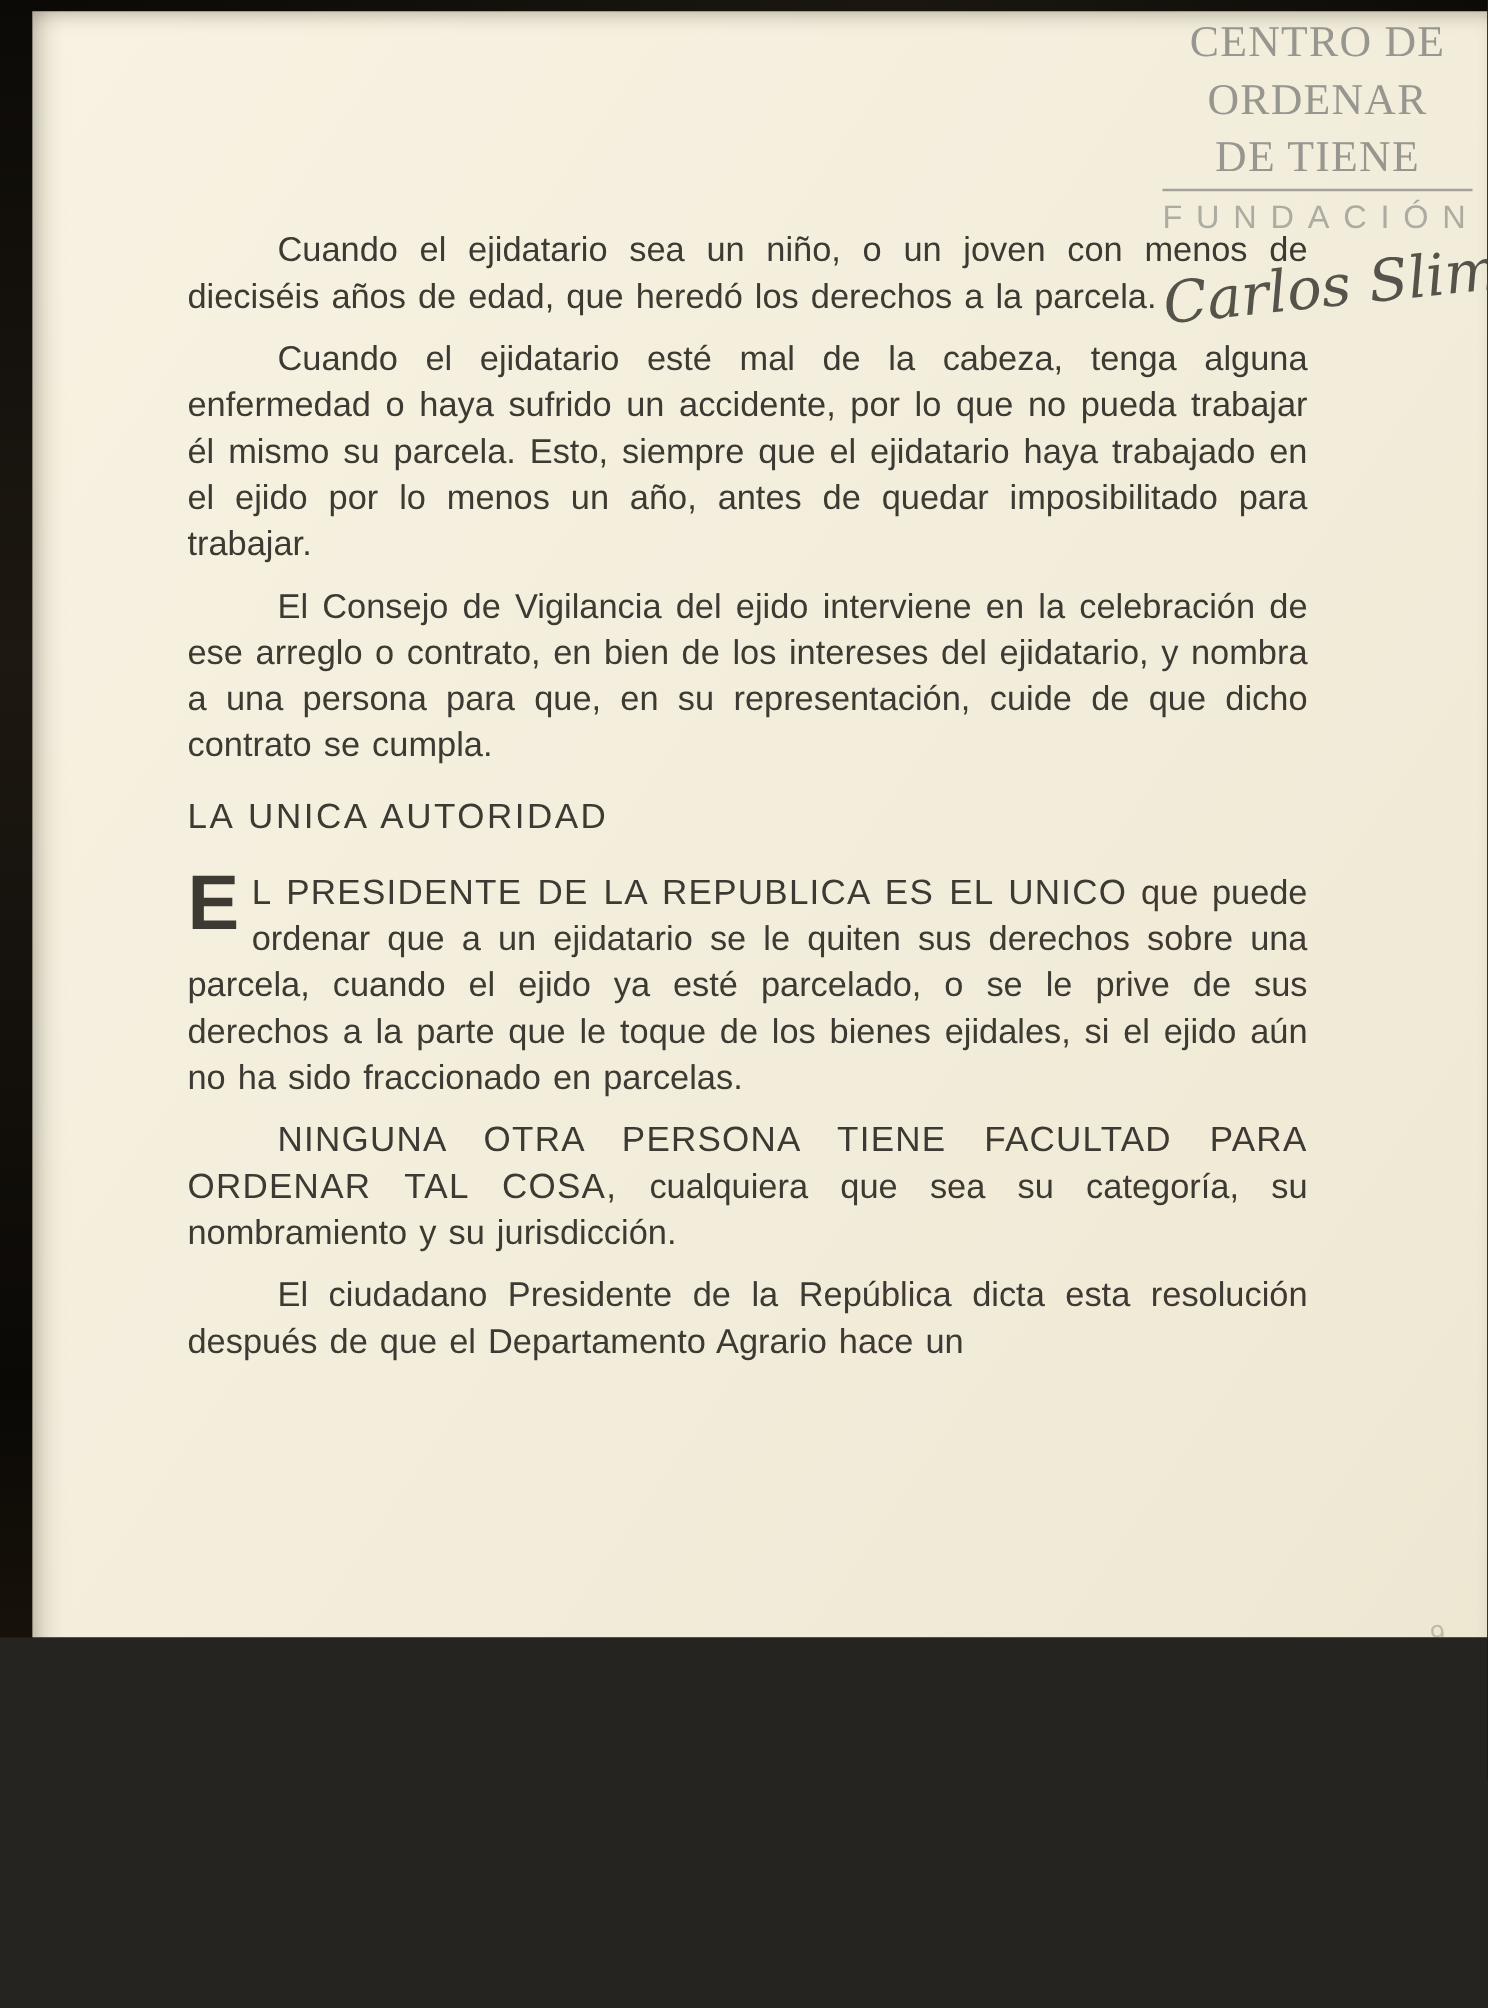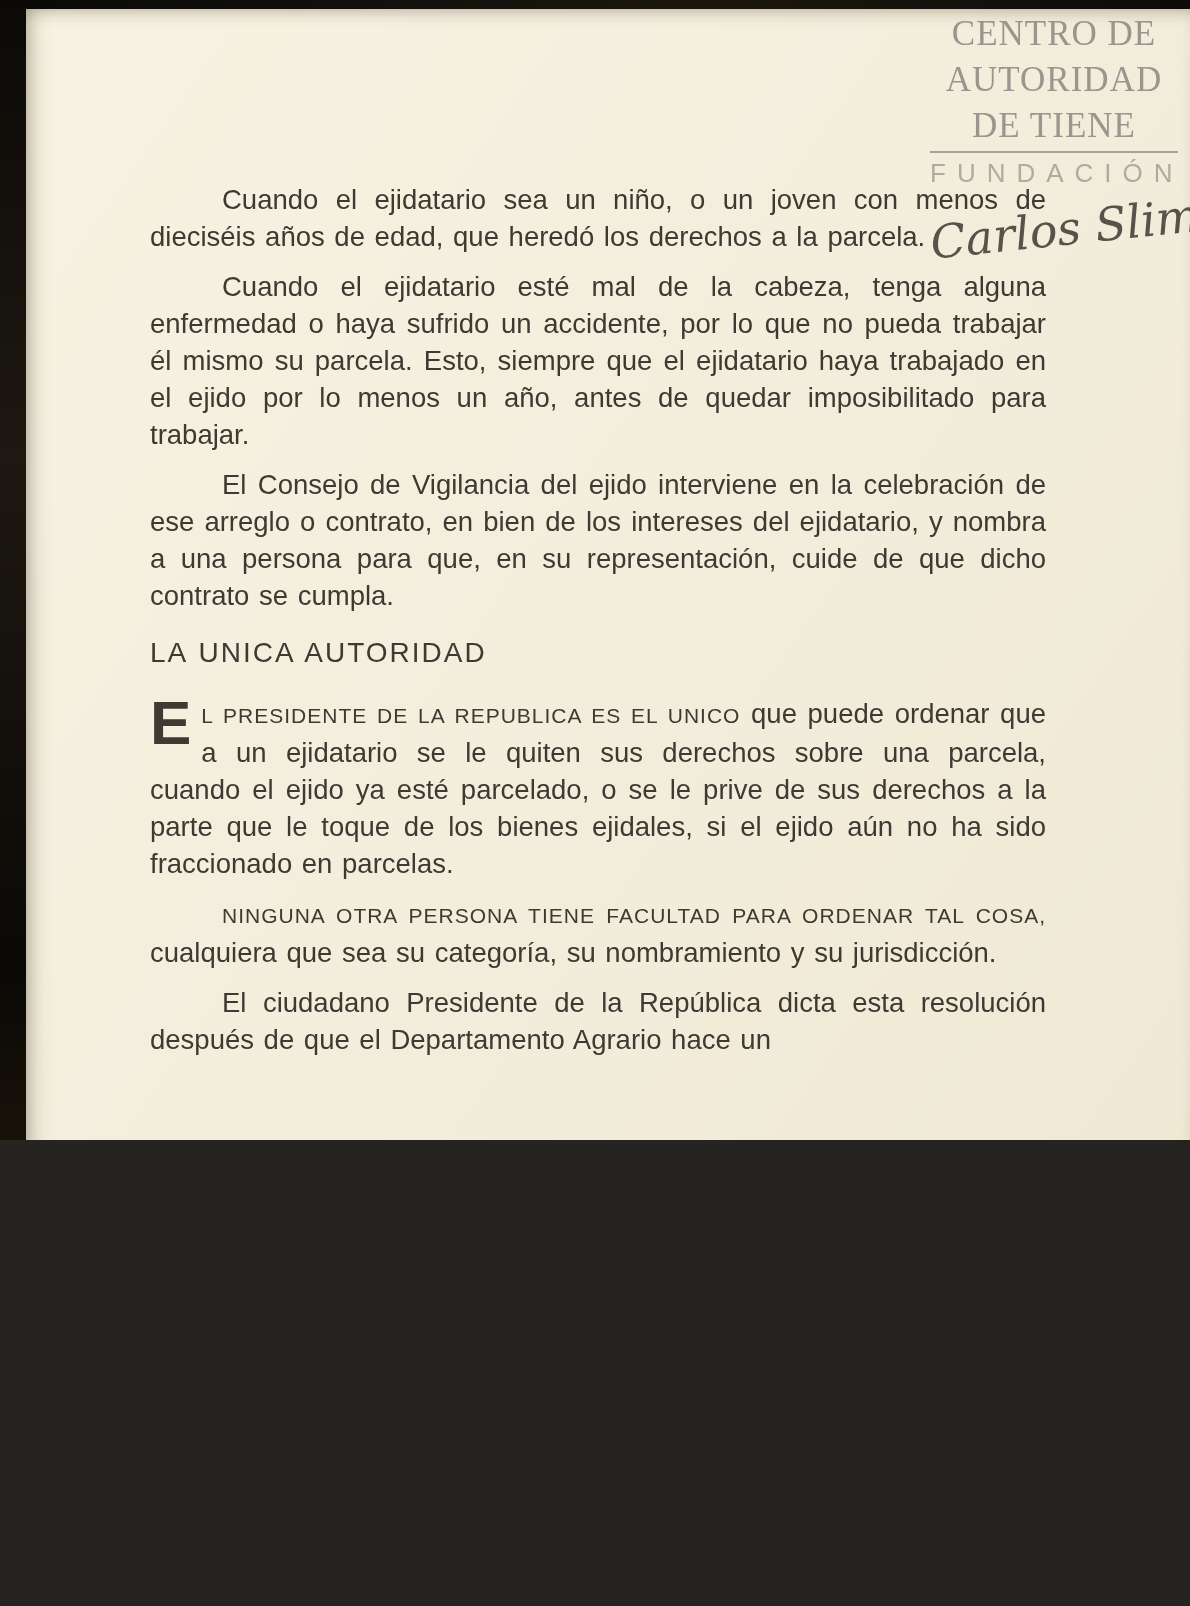--- a/index.html
+++ b/index.html
@@ -3,21 +3,21 @@
 <meta charset="utf-8">
 <style>
   html, body {
     margin: 0;
     padding: 0;
     background: #262420;
   }
   .scan {
     position: relative;
     width: 1190px;
-    height: 1140px;
+    height: 1310px;
     background: #14110b;
     overflow: hidden;
     font-family: "Liberation Sans", sans-serif;
   }
   .edge-top {
     position: absolute;
     top: 0; left: 0;
     width: 100%; height: 9px;
     background: linear-gradient(90deg, #0b0906, #1b1710 60%, #0e0b07);
   }
@@ -108,21 +108,21 @@
   }
   .dropcap {
     float: left;
     font-size: 62px;
     line-height: 50px;
     font-weight: 700;
     padding: 3px 10px 0 0;
     letter-spacing: 0;
   }
   .caps {
-    font-size: 21px;
+    font-size: 28px;
     letter-spacing: 1px;
   }
   .margin-mark {
     position: absolute;
     right: 34px;
     top: 1286px;
     font-size: 22px;
     color: #6b675c;
     opacity: 0.35;
     z-index: 2;
@@ -142,21 +142,21 @@
 <body>
 
 <div class="scan">
   <div class="edge-top"></div>
   <div class="edge-left"></div>
 
   <div class="paper">
 
     <div class="watermark">
       <div class="wm-line">CENTRO DE</div>
-      <div class="wm-line">AUTORIDAD</div>
+      <div class="wm-line">ORDENAR</div>
       <div class="wm-line">DE TIENE</div>
       <div class="wm-rule"></div>
       <div class="wm-fund">FUNDACIÓN</div>
       <div class="wm-signature">Carlos Slim</div>
     </div>
 
     <div class="text-block">
       <p class="para indent">Cuando el ejidatario sea un niño, o un joven con menos de dieciséis años de edad, que heredó los derechos a la parcela.</p>
       <p class="para indent">Cuando el ejidatario esté mal de la cabeza, tenga alguna enfermedad o haya sufrido un accidente, por lo que no pueda trabajar él mismo su parcela. Esto, siempre que el ejidatario haya trabajado en el ejido por lo menos un año, antes de quedar imposibilitado para trabajar.</p>
       <p class="para indent">El Consejo de Vigilancia del ejido interviene en la celebración de ese arreglo o contrato, en bien de los intereses del ejidatario, y nombra a una persona para que, en su representación, cuide de que dicho contrato se cumpla.</p>

